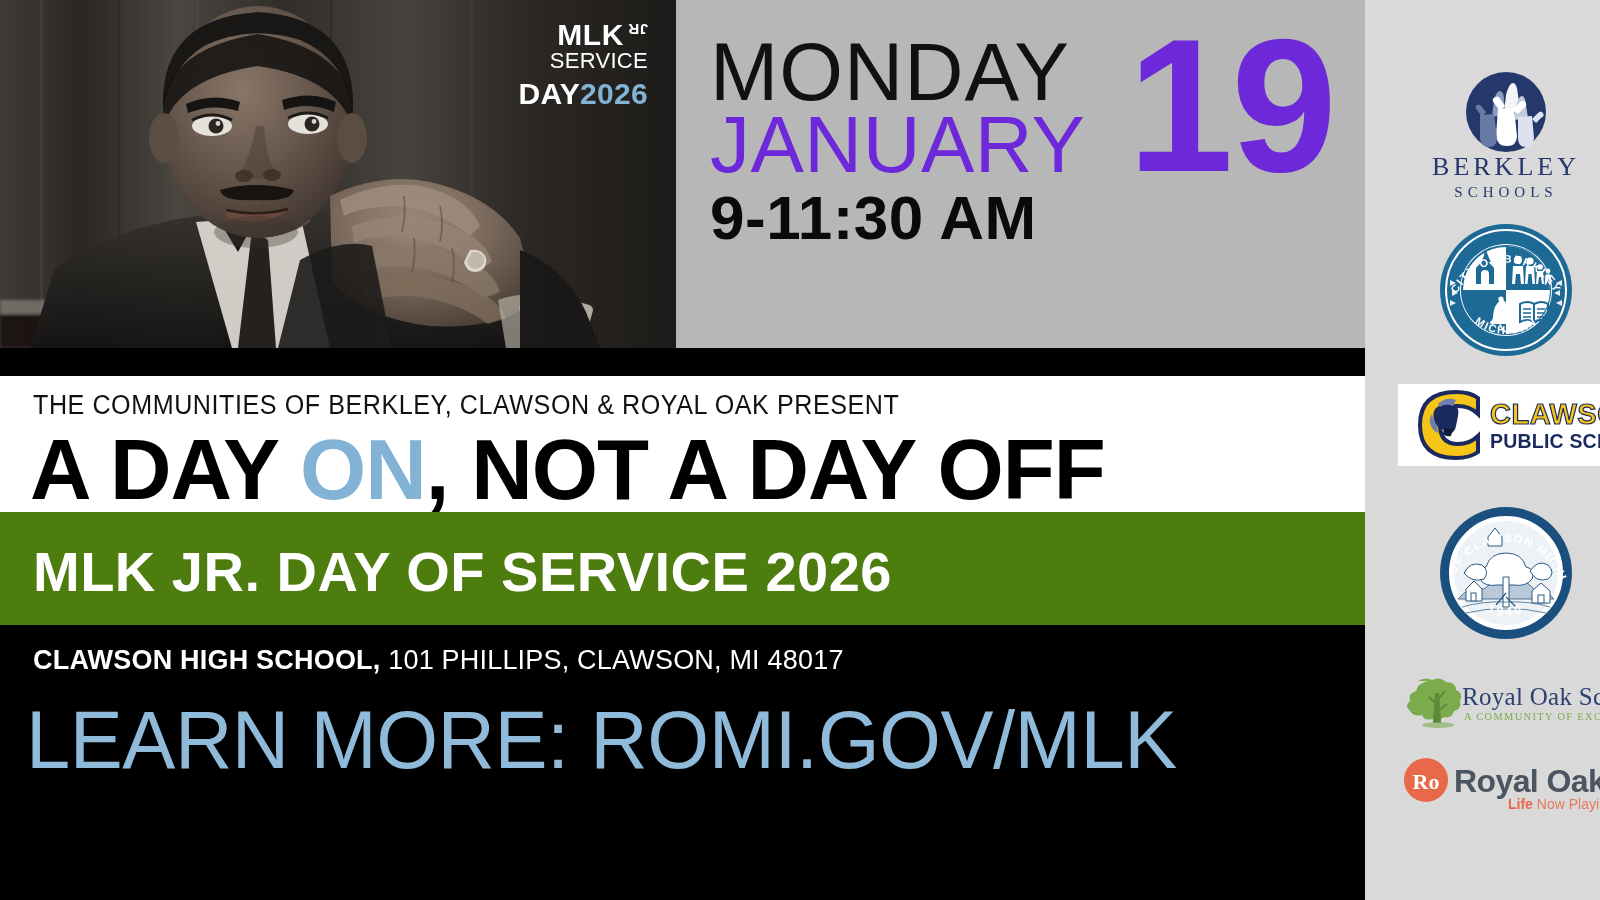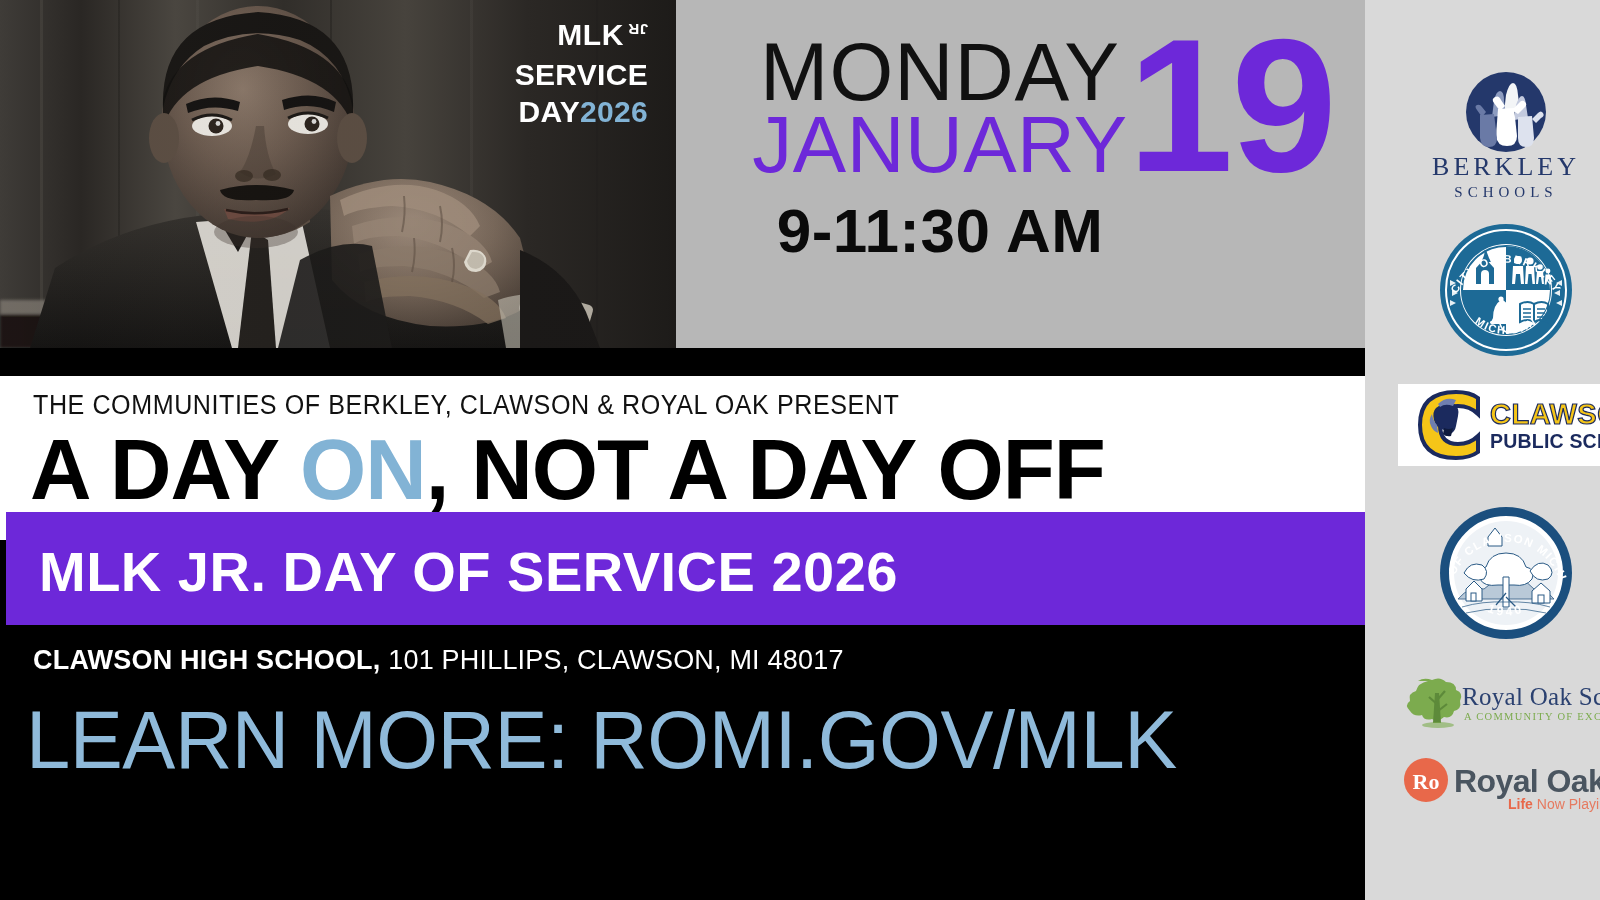--- a/index.html
+++ b/index.html
@@ -27,42 +27,42 @@
   }
   .mlk-logo .l1 {
     font-size:30px; font-weight:700; letter-spacing:0.5px;
     position:relative; display:inline-block;
   }
   .mlk-logo .jr {
     font-size:15px; font-weight:700; letter-spacing:0.5px;
     display:inline-block; transform:rotate(180deg);
     vertical-align:top; margin-left:4px; position:relative; top:1px;
   }
-  .mlk-logo .l2 { font-size:30px; font-weight:700; letter-spacing:0.3px; display:block; margin-top:11px;}
+  .mlk-logo .l2 { font-size:22px; font-weight:400; letter-spacing:0.3px; display:block; margin-top:1px;}
   .mlk-logo .l3 { font-size:30px; font-weight:700; letter-spacing:0.3px; display:block; margin-top:7px;}
   .mlk-logo .yr { color:#82b3d5; }
 
   .date-panel {
     position:absolute; left:676px; top:0; width:689px; height:348px;
     background:#b7b7b7;
   }
   .date-stack {
-    position:absolute; left:34px; top:34px; width:460px; text-align:center;
+    position:absolute; left:34px; top:34px; width:460px; 
   }
   .d-monday {
     font-size:82px; font-weight:300; letter-spacing:1px; line-height:0.92;
     color:#111; font-stretch:normal;
   }
   .d-january {
     font-size:80px; font-weight:400; letter-spacing:0.5px; line-height:0.95;
     color:#6d28d9; margin-top:-2px;
   }
   .d-time {
     font-size:62px; font-weight:800; letter-spacing:0.5px; line-height:1.02;
-    color:#0a0a0a; margin-top:16px;
+    color:#0a0a0a; margin-top:3px;
   }
   .d-day {
     position:absolute; right:30px; top:24px;
     font-size:190px; font-weight:700; line-height:0.86; color:#6d28d9;
     letter-spacing:-2px;
   }
 
   
   .white-band {
     position:absolute; left:0; top:348px; width:1365px; height:164px;
@@ -77,22 +77,22 @@
   .headline {
     position:absolute; left:30px; top:48px;
     font-size:86px; font-weight:800; letter-spacing:-1px; color:#000;
     white-space:nowrap; line-height:1.05;
     transform:scaleX(0.99); transform-origin:left center;
   }
   .headline .on { color:#82b3d5; }
 
   
   .blue-band {
-    position:absolute; left:6px; top:512px; width:1365px; height:113px;
-    background:#6d28d9;
+    position:absolute; left:0; top:512px; width:1365px; height:113px;
+    background:#4d7c0f;
   }
   .blue-text {
     position:absolute; left:33px; top:27px;
     font-size:56px; font-weight:800; letter-spacing:0.5px; color:#fff;
     white-space:nowrap;
   }
 
   
   .black-band {
     position:absolute; left:0; top:625px; width:1365px; height:275px;

